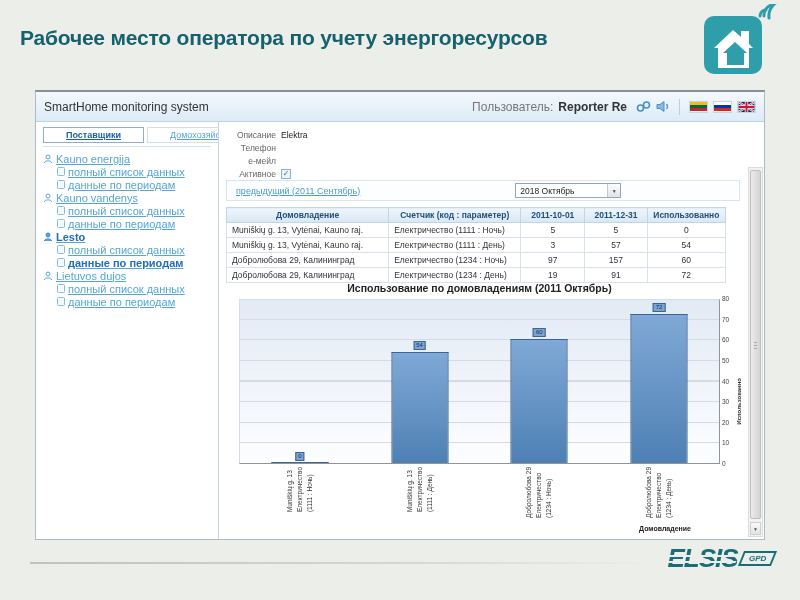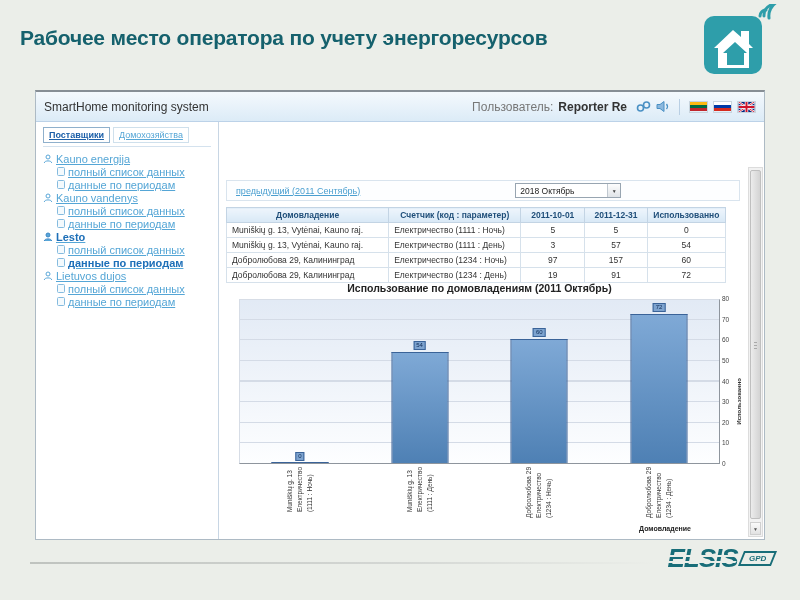--- a/index.html
+++ b/index.html
@@ -52,21 +52,21 @@
   .flag { width:19px; height:12px; border:1px solid #c8d4de; display:block; }
   .flag-lt div { height:33.33%; }
   .flag-ru div { height:33.33%; }
 
   
   .sidebar {
     position:absolute; left:0; top:30px; bottom:0; width:183px;
     background:#fff; border-right:1px solid #c8d6e4; padding:5px 7px; overflow:hidden;
   }
   .tabs { display:flex; gap:3px; border-bottom:1px solid #d4e2ee; padding-bottom:3px; margin-bottom:5px; }
-  .tab { font-size:9px; padding:2px 5px; border:1px solid #cfe0ec; color:#55a6d6; text-decoration:underline; cursor:default; background:#fff; }
+  .tab { font-size:9px; padding:2px 22px; border:1px solid #cfe0ec; color:#55a6d6; text-decoration:underline; cursor:default; background:#fff; }
   .tab.active { border-color:#8fb0cc; color:#1c5fa8; font-weight:bold; }
   .tree { font-size:11px; }
   .tree-row { display:flex; align-items:center; height:13px; color:#55a6d6; text-decoration:underline; white-space:nowrap; }
   .tree-row svg { margin-right:3px; flex:none; }
   .tree-child { margin-left:14px; }
   .tree .bold { font-weight:bold; color:#1d6fb8; }
 
   
   .content { position:absolute; left:184px; top:30px; right:0; bottom:0; background:#fff; overflow:hidden; }
 
@@ -289,20 +289,36 @@
             <rect x="0.5" y="0.5" width="7" height="8" rx="1" stroke="#85bbdf" fill="#f4fafd"></rect>
           </svg>
         <span>данные по периодам</span>
       </div>
 
     </div>
   </div>
 
   <div class="content">
 
+    <div class="details">
+      <div class="drow">
+        <span class="dlabel">Описание</span>
+        <span class="dvalue">Elektra</span>
+      </div>
+      <div class="drow">
+        <span class="dlabel">Телефон</span>
+      </div>
+      <div class="drow">
+        <span class="dlabel">е-мейл</span>
+      </div>
+      <div class="drow">
+        <span class="dlabel">Активное</span>
+        <span class="checkbox">✓</span>
+      </div>
+    </div>
 
     <div class="period-box">
       <span class="prev-link">предыдущий (2011 Сентябрь)</span>
       <div class="select">
         <span>2018 Октябрь</span>
         <span class="select-btn">▼</span>
       </div>
     </div>
 
     <table class="data">

